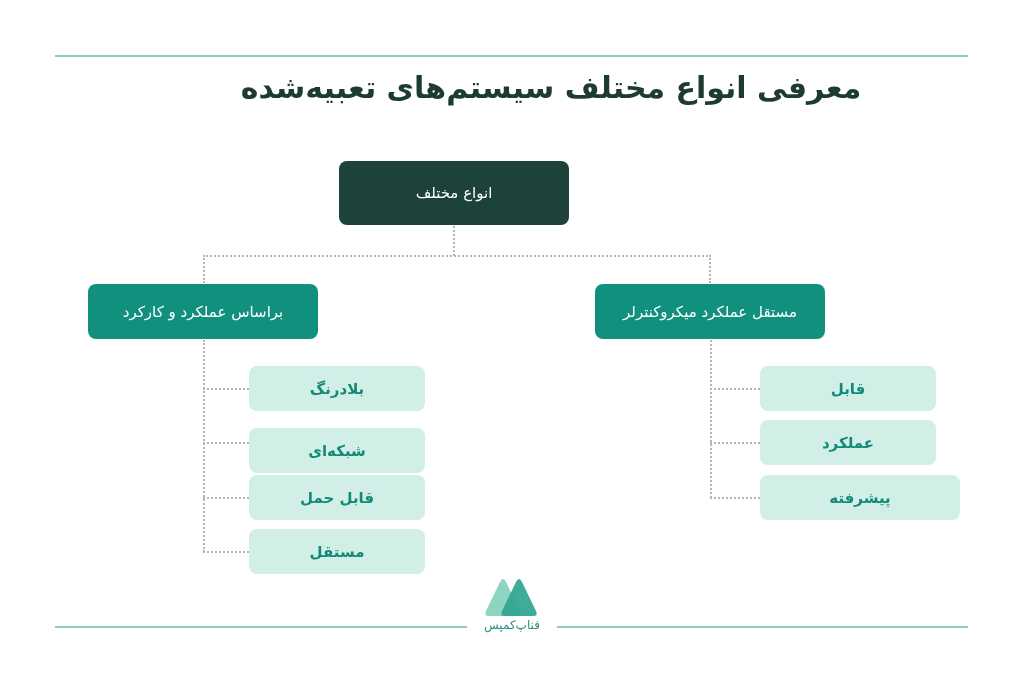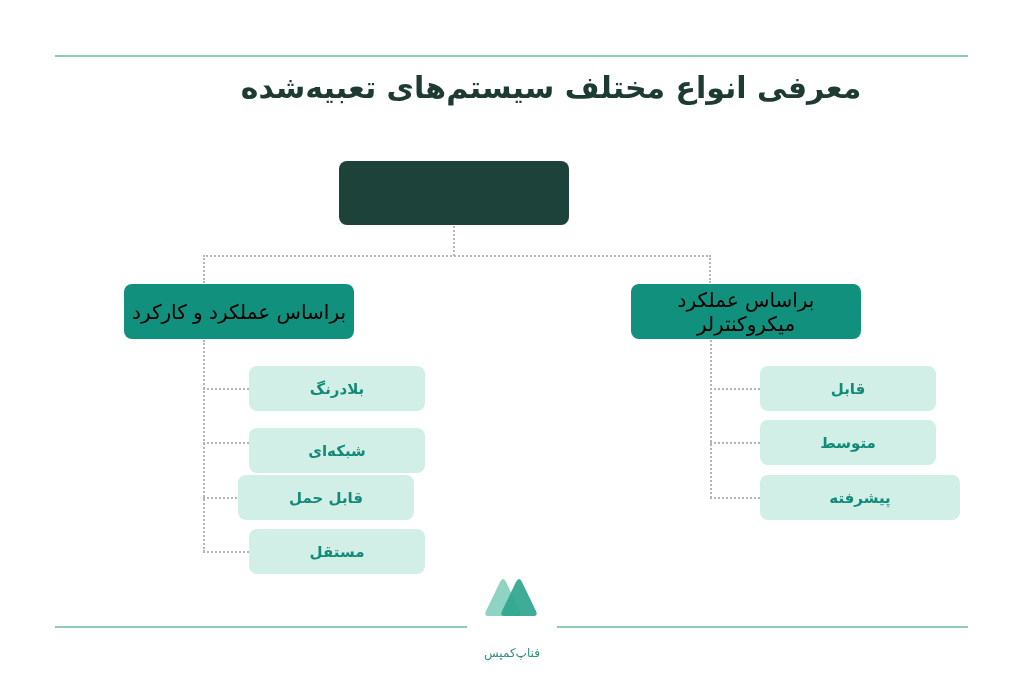--- a/index.html
+++ b/index.html
@@ -10,29 +10,29 @@
     .hr { position: absolute; height: 2px; background: #8fc9bf; }
     .title {
       position: absolute; left: 0; width: 1024px; top: 70px; text-align: center;
       font-size: 30px; font-weight: bold; color: #1d3b33; direction: rtl; padding-left: 39px;
     }
     .box {
       position: absolute; display: flex; align-items: center; justify-content: center;
       text-align: center; direction: rtl; border-radius: 8px; box-sizing: border-box;
     }
     .root { background: #1d4239; color: #ffffff; font-size: 15px; line-height: 24px; }
-    .cat { background: #12907e; color: #000000; font-size: 20px; margin-left: 36px; }
+    .cat { background: #12907e; color: #ffffff; font-size: 15px; }
     .leaf { background: #d2efe7; color: #128a78; font-size: 15px; font-weight: bold; border-radius: 8px; }
     .dl { position: absolute; }
     .dh { height: 0; border-top: 2px dotted #b5b5b5; }
     .dv { width: 0; border-left: 2px dotted #b5b5b5; }
     .logo { position: absolute; left: 484px; top: 576px; width: 56px; height: 42px; }
     .logo-text {
       position: absolute; left: 462px; width: 100px; top: 618px; text-align: center;
-      font-size: 12px; color: #2a8f80; direction: rtl; margin-top: 28px;
+      font-size: 12px; color: #2a8f80; direction: rtl;
     }
   </style>
 </head>
 <body>
 
 <div class="hr" style="left:55px; top:55px; width:913px;"></div>
 <div class="hr" style="left:55px; top:626px; width:412px;"></div>
 <div class="hr" style="left:557px; top:626px; width:411px;"></div>
 
 <div class="title">معرفی انواع مختلف سیستم‌های تعبیه‌شده</div>
@@ -48,32 +48,33 @@
 <div class="dl dh" style="left:203px; top:497px; width:46px;"></div>
 <div class="dl dh" style="left:203px; top:551px; width:46px;"></div>
 
 <div class="dl dv" style="left:710px; top:340px; height:158px;"></div>
 <div class="dl dh" style="left:710px; top:388px; width:50px;"></div>
 <div class="dl dh" style="left:710px; top:442px; width:50px;"></div>
 <div class="dl dh" style="left:710px; top:497px; width:50px;"></div>
 
 <div class="box root" style="left:339px; top:161px; width:230px; height:64px;">
   <div>
+    <div>انواع مختلف</div>
   </div>
 </div>
 
 <div class="box cat" style="left:88px; top:284px; width:230px; height:55px;">براساس عملکرد و کارکرد</div>
-<div class="box cat" style="left:595px; top:284px; width:230px; height:55px;">براساس عملکرد میکروکنترلر</div>
+<div class="box cat" style="left:595px; top:284px; width:230px; height:55px;">مستقل عملکرد میکروکنترلر</div>
 
 <div class="box leaf" style="left:249px; top:366px; width:176px; height:45px;">بلادرنگ</div>
 <div class="box leaf" style="left:249px; top:420px; width:176px; height:45px;margin-top:8px;">شبکه‌ای</div>
-<div class="box leaf" style="left:238px; top:475px; width:176px; height:45px;">قابل حمل</div>
+<div class="box leaf" style="left:249px; top:475px; width:176px; height:45px;">قابل حمل</div>
 <div class="box leaf" style="left:249px; top:529px; width:176px; height:45px;">مستقل</div>
 
 <div class="box leaf" style="left:760px; top:366px; width:176px; height:45px;">قابل</div>
-<div class="box leaf" style="left:760px; top:420px; width:176px; height:45px;">متوسط</div>
+<div class="box leaf" style="left:760px; top:420px; width:176px; height:45px;">عملکرد</div>
 <div class="box leaf" style="left:760px; top:475px; width:200px; height:45px;">پیشرفته</div>
 
 <svg class="logo" viewBox="0 0 56 42">
   <path d="M4 40 Q0 40 2 35 L16 6 Q19 0 22 6 L36 35 Q38 40 34 40 Z" fill="#8fd3c3"></path>
   <path d="M20 40 Q16 40 18 35 L32 6 Q35 0 38 6 L52 35 Q54 40 50 40 Z" fill="#2fa58f" opacity="0.92"></path>
 </svg>
 <div class="logo-text">فناپ‌کمپس</div>
 
 </body></html>

